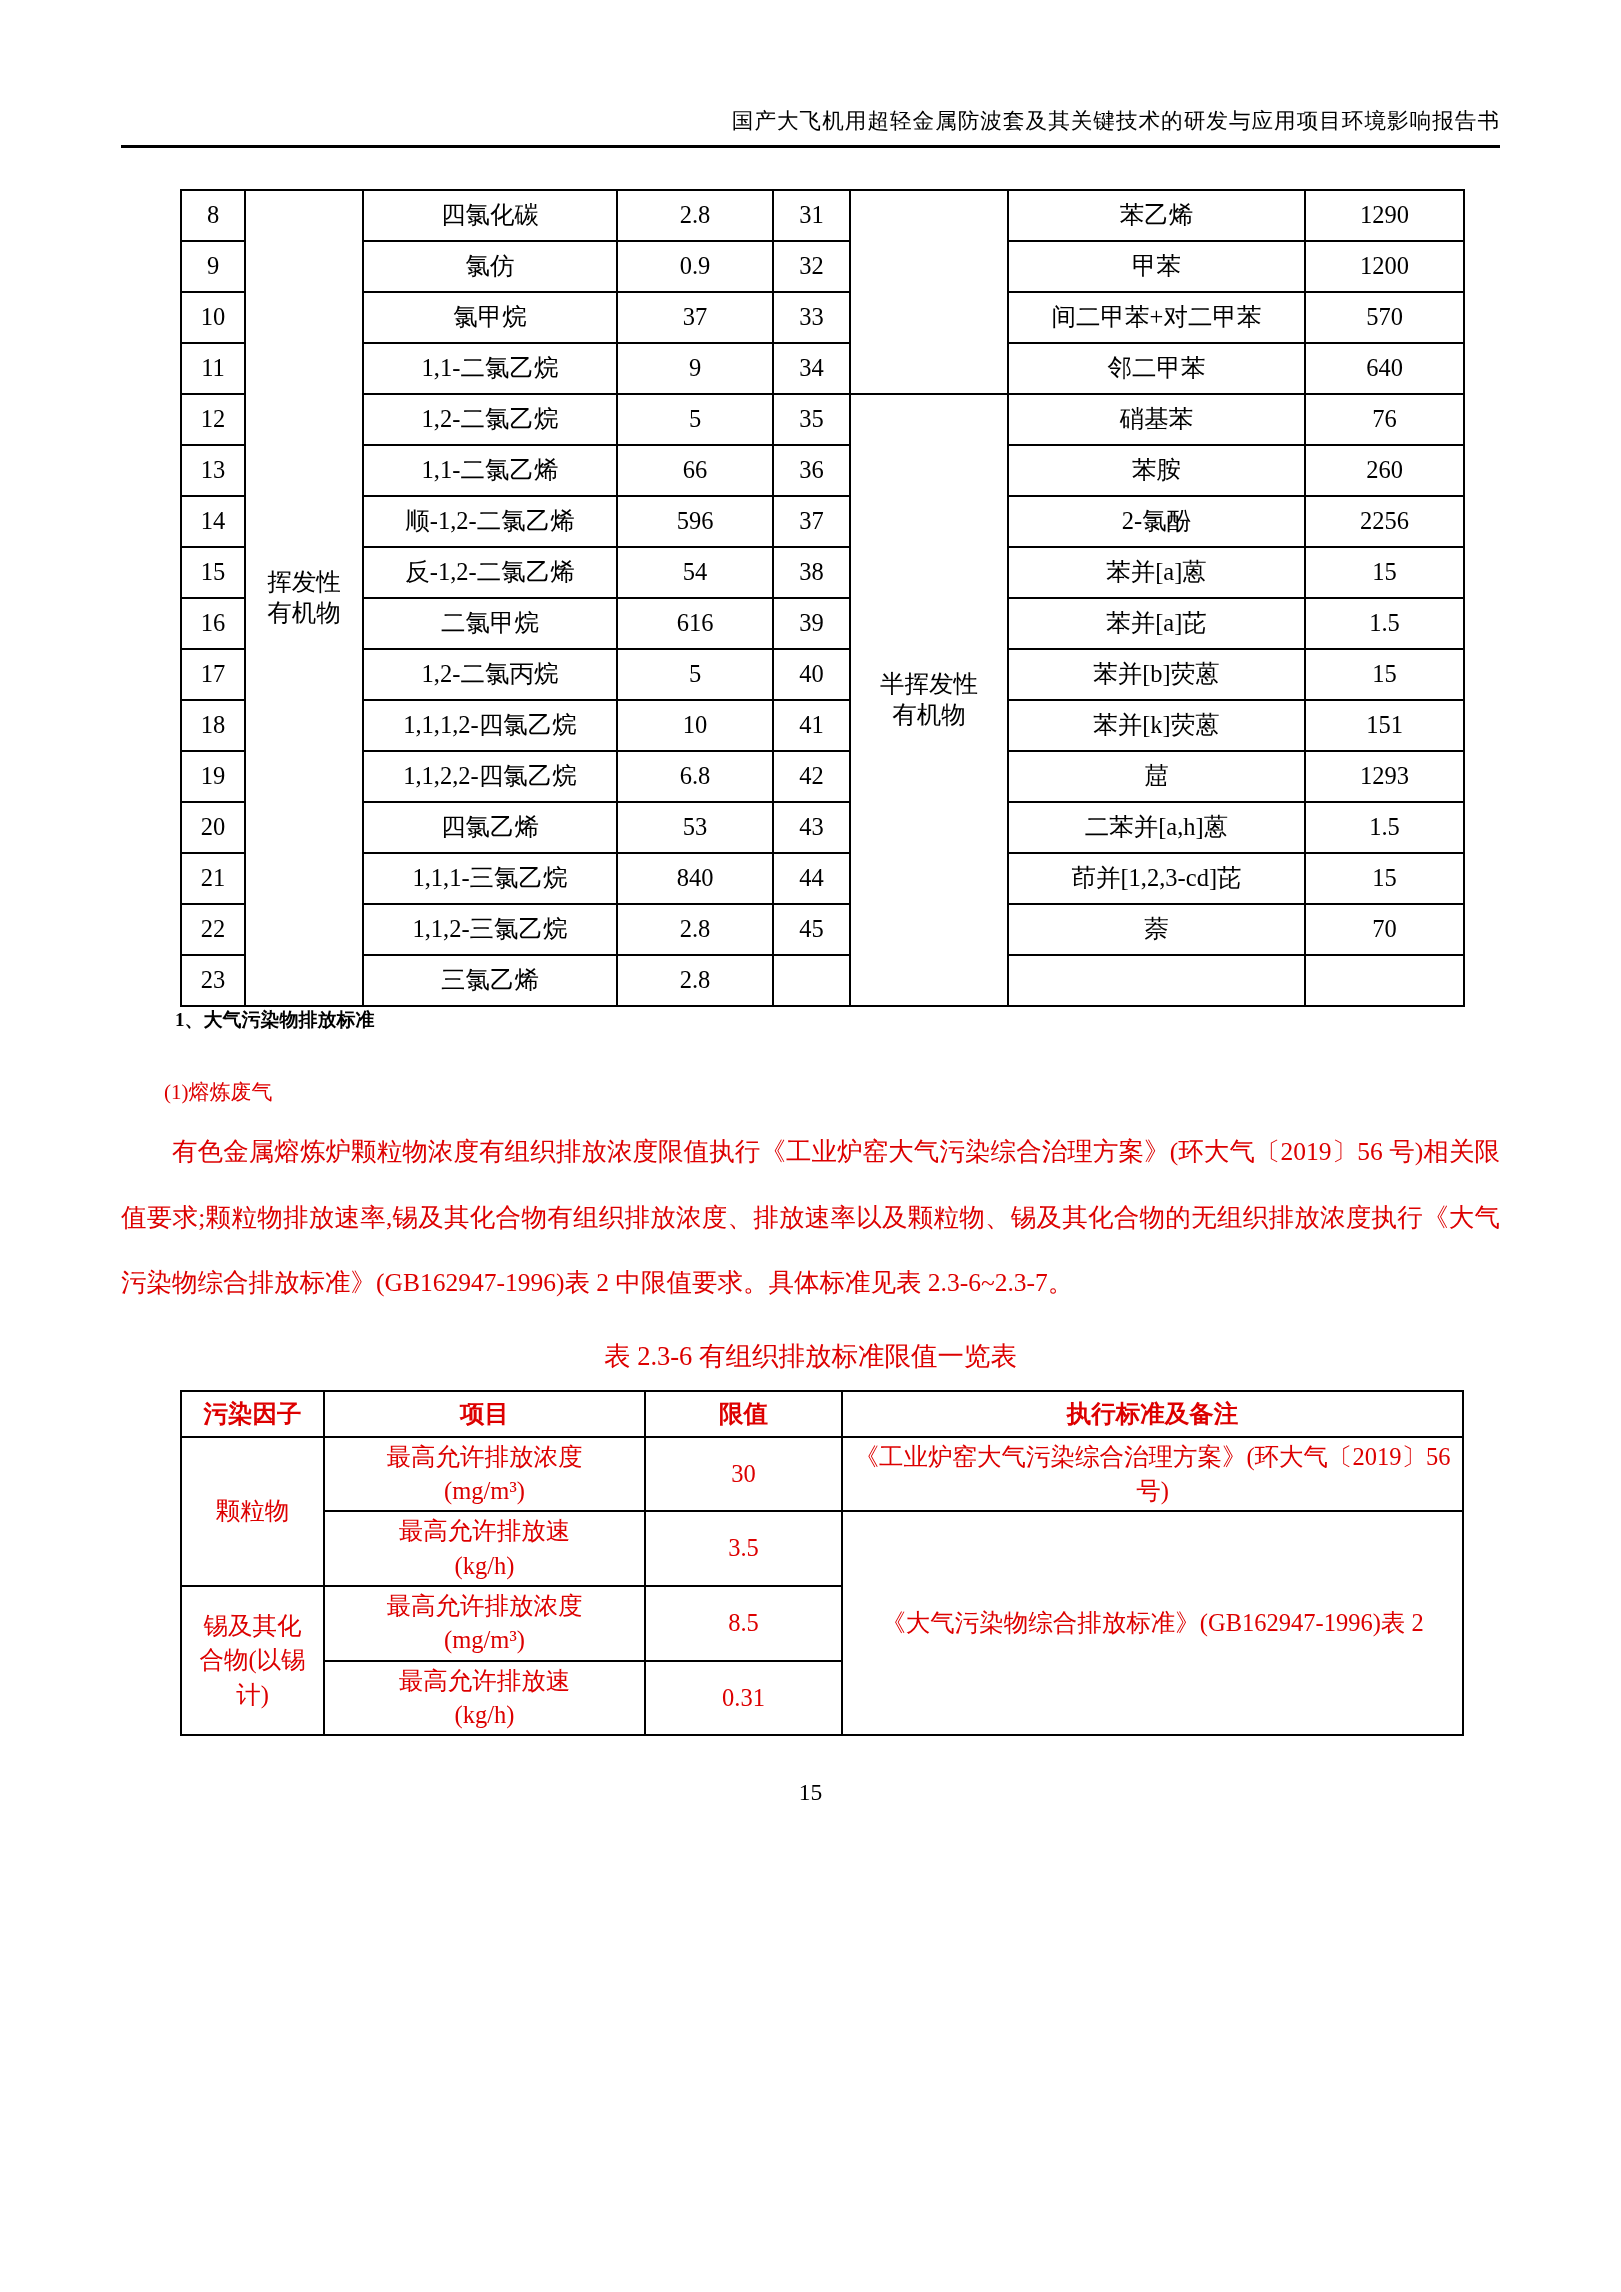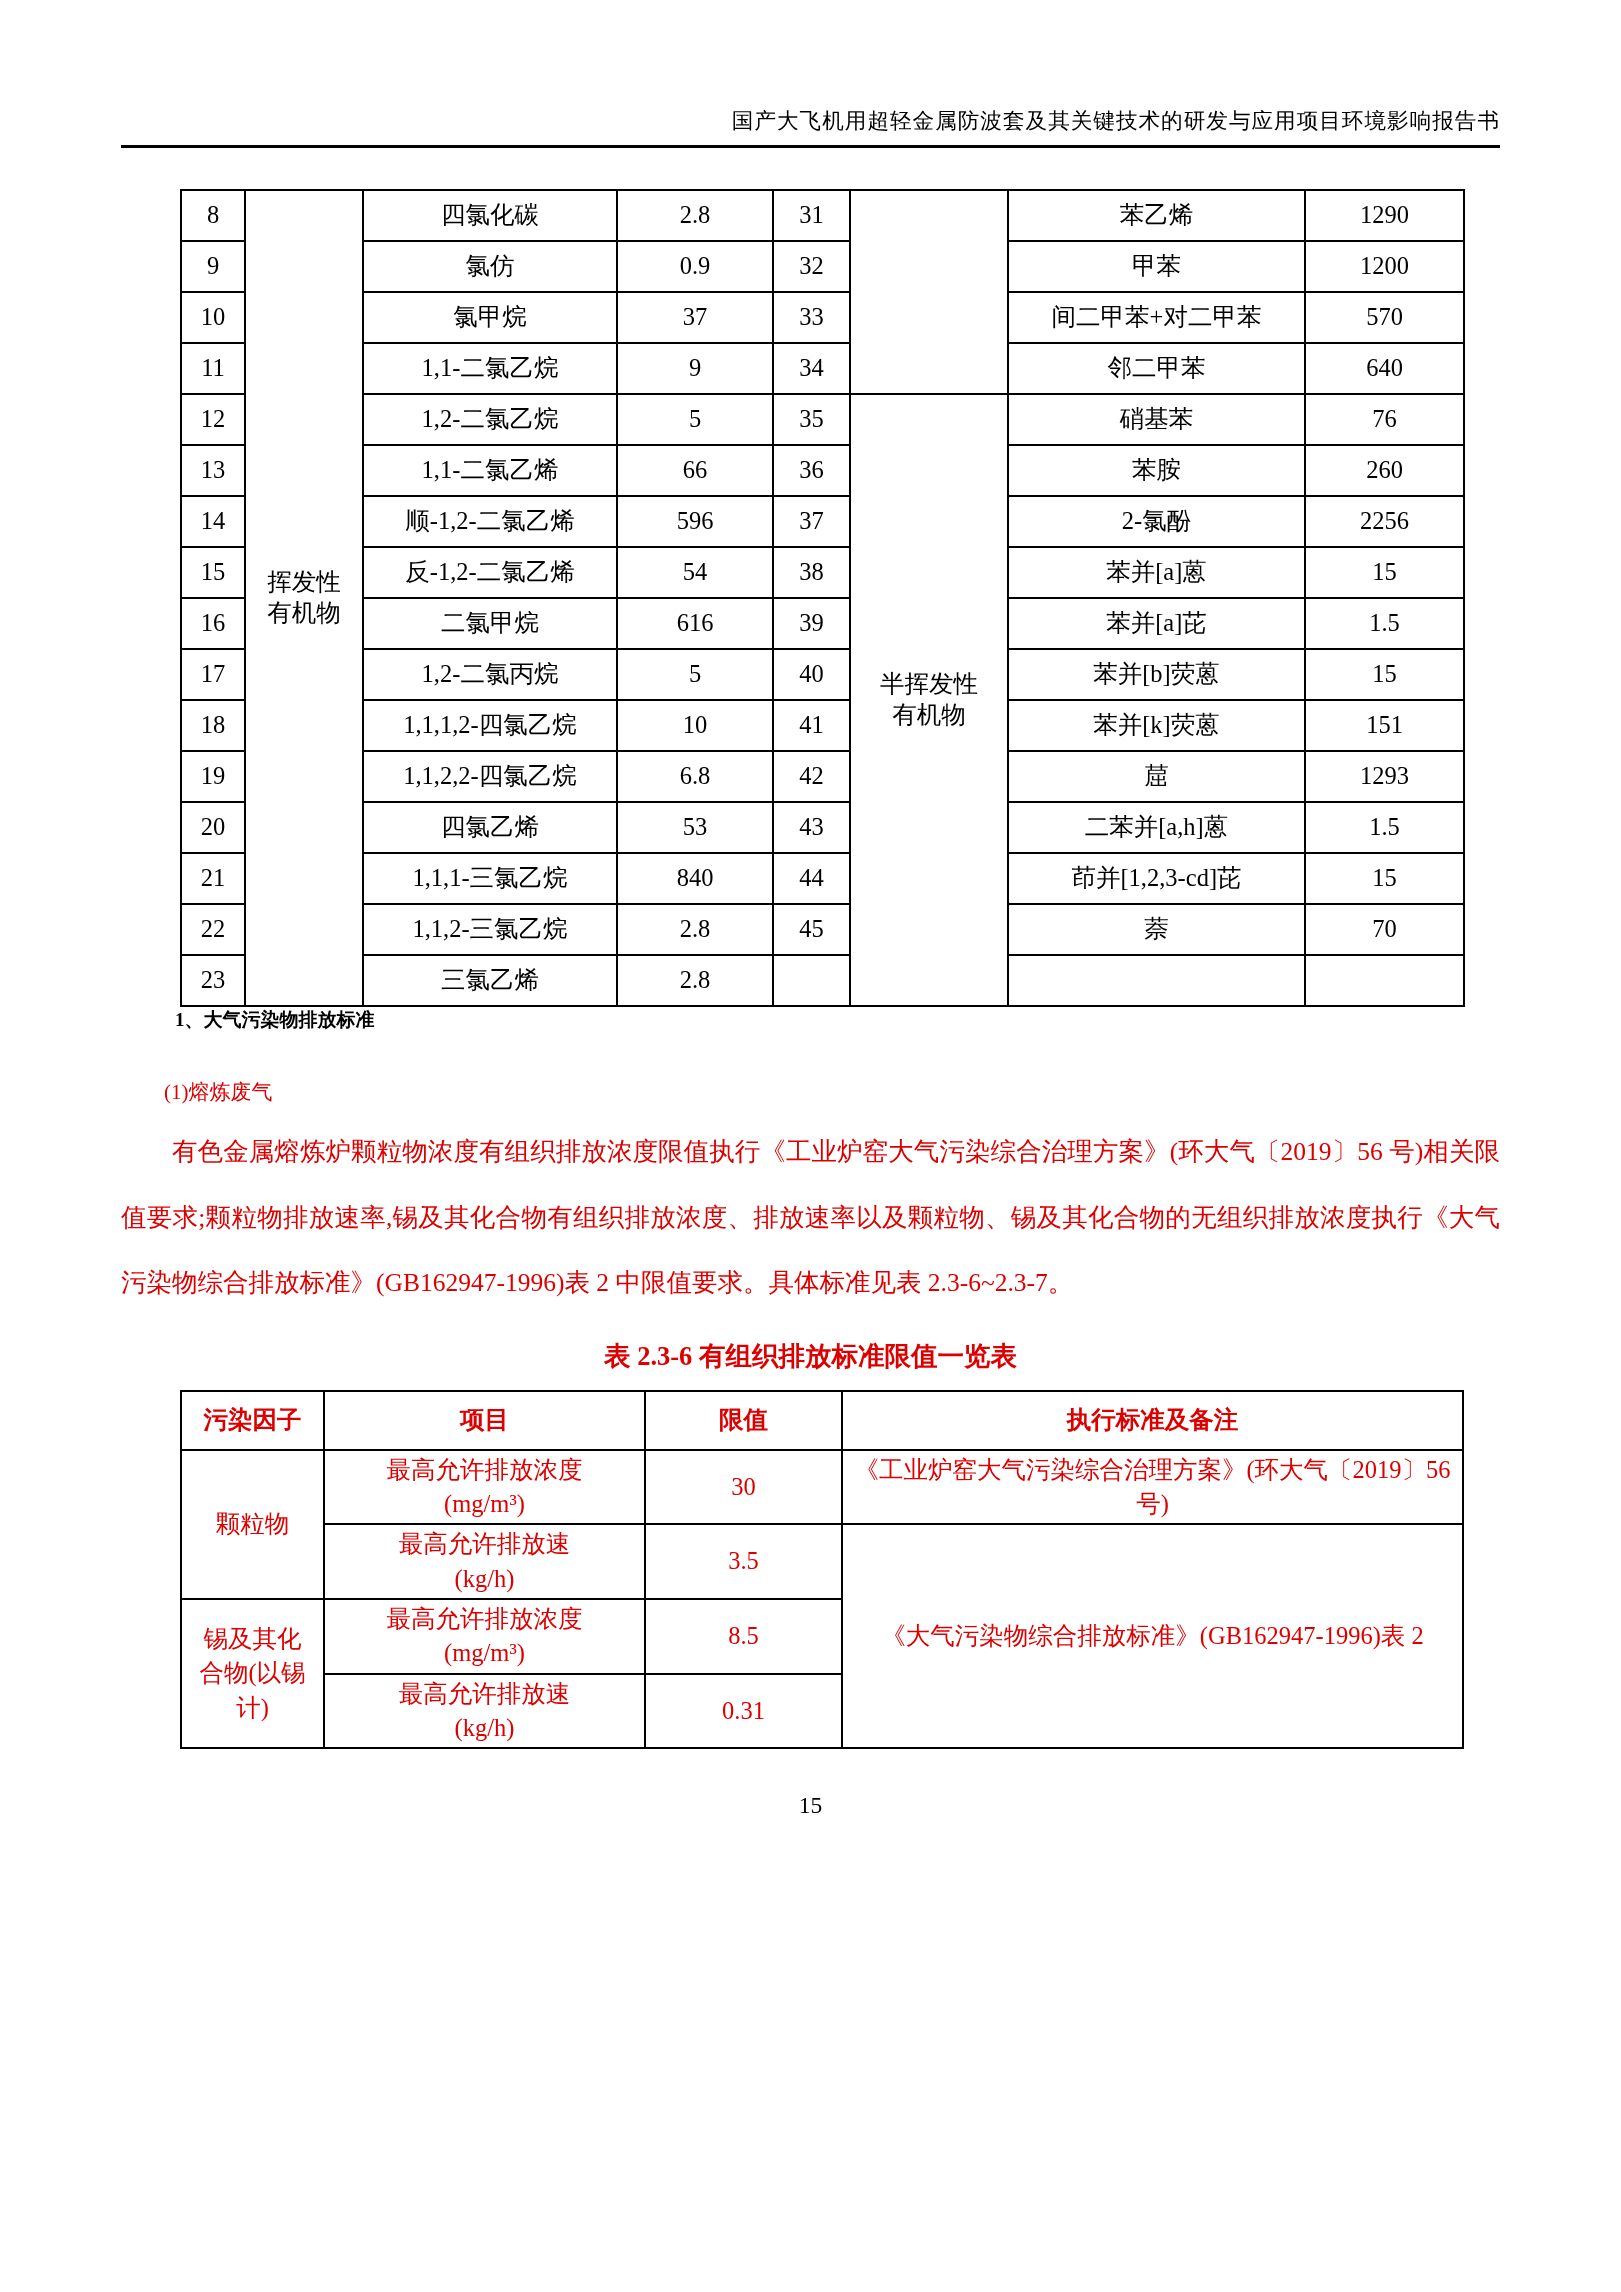--- a/index.html
+++ b/index.html
@@ -49,41 +49,41 @@
     color: #dd0000;
     line-height: 2.55;
     text-align: justify;
     text-indent: 2em;
     margin-top: 13.7px;
   }
 
   
   .tbl-title {
     font-size: 26.5px;
-    font-weight: bold;
+    font-weight: normal;
     color: #dd0000;
     text-align: center;
     margin-top: 23.5px;
   }
   table.st {
     border-collapse: collapse;
     table-layout: fixed;
     width: 1282px;
     margin: 15.7px 0 0 59px;
     color: #dd0000;
   }
   table.st th, table.st td {
     border: 2.9px solid #000;
     text-align: center;
     vertical-align: middle;
     font-size: 24.5px;
     line-height: 1.4;
     padding: 2px 5.9px;
   }
-  table.st th { height: 59px; font-weight: bold; }
+  table.st th { height: 46px; font-weight: bold; }
   table.st td { height: 71px; }
   table.st td.factor { padding: 2px 11.8px; margin-top: 48px; }
   .w-f { width: 143px; } .w-i { width: 321px; }
   .w-l { width: 197px; } .w-s { width: 621px; }
 
   .page-number { text-align: center; font-size: 23.5px; margin-top: 43px; }
 </style>
 </head>
 <body>
 

